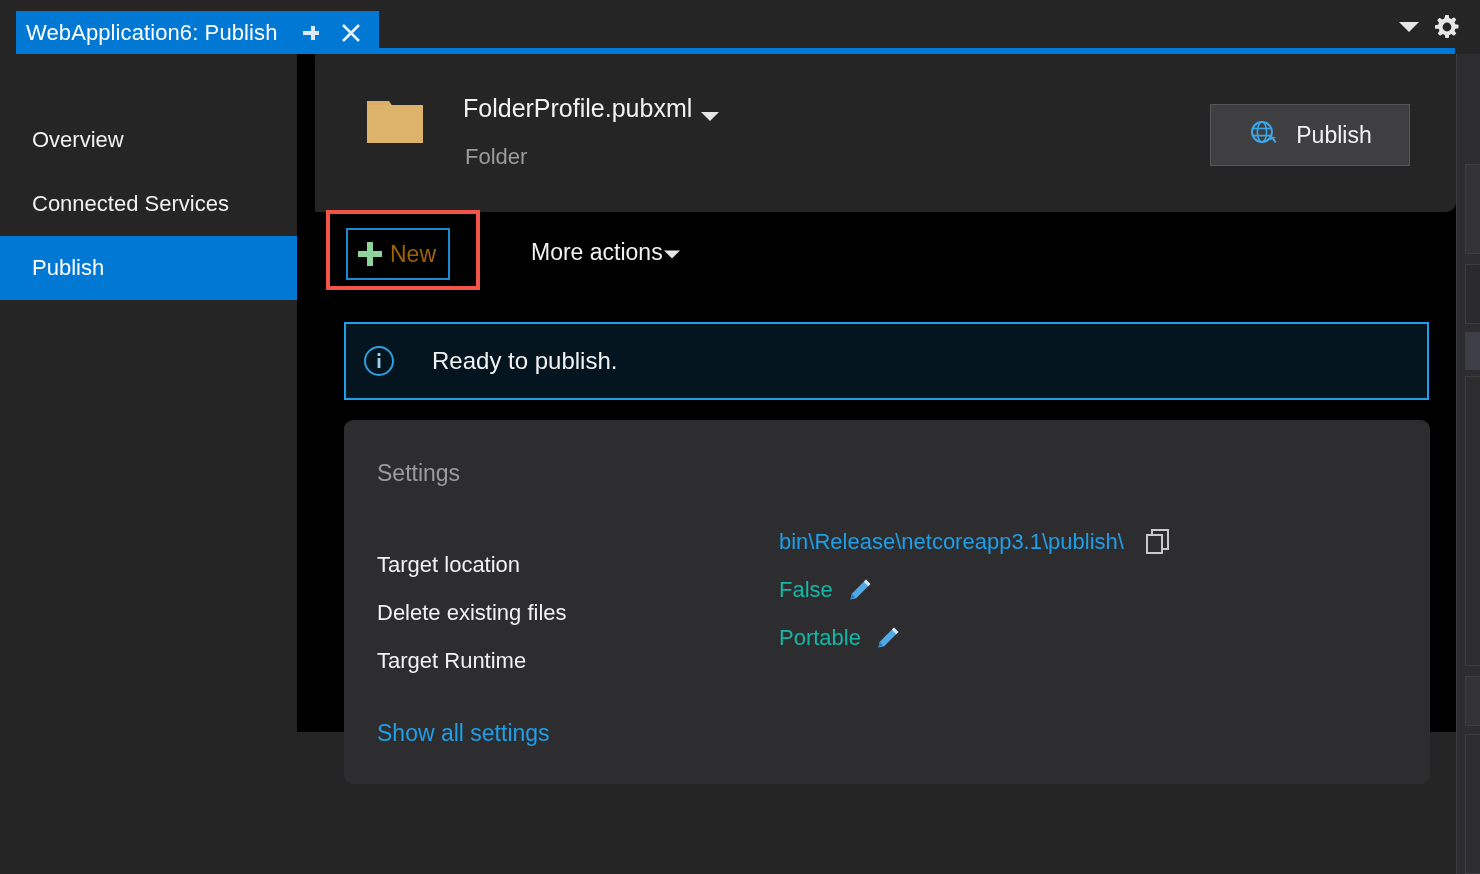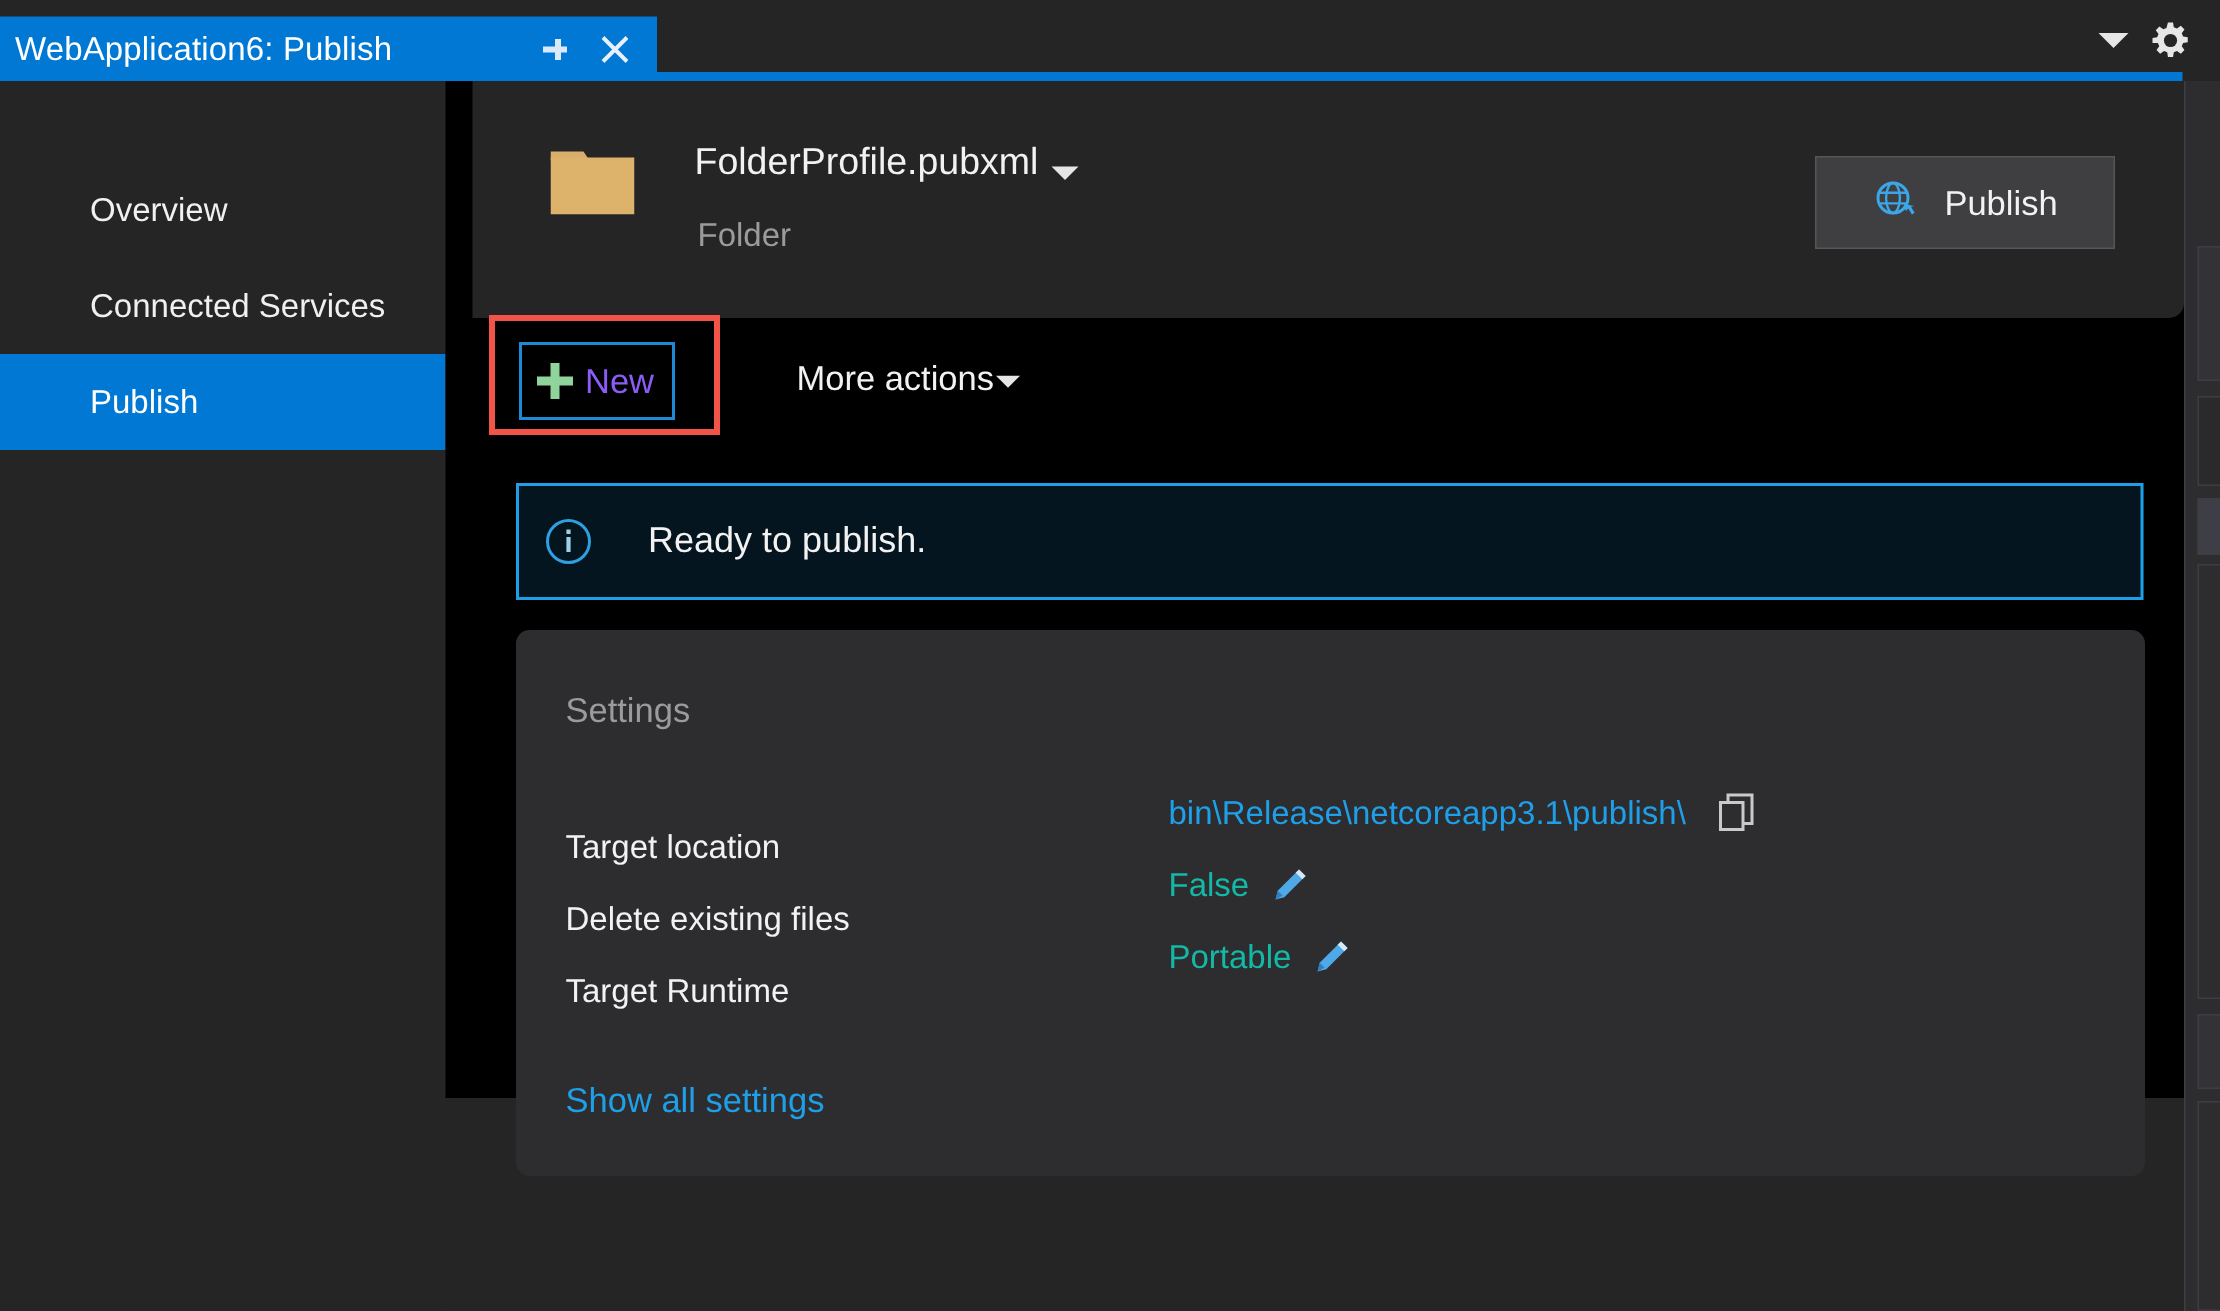--- a/index.html
+++ b/index.html
@@ -10,21 +10,21 @@
     overflow: hidden;
   }
   #app { position: relative; width: 1480px; height: 874px; background:#252526; }
 
   
   .tabstrip {
     position: absolute; left: 0; top: 0; width: 1480px; height: 54px;
     background: #252526;
   }
   .tab {
-    position: absolute; left: 0; top: 11px; width: 438px; height: 43px;
+    position: absolute; left: 16px; top: 11px; width: 363px; height: 43px;
     background: #0078D4; display: flex; align-items: center; padding-left: 10px;
   }
   .tab-title {
     color: #ffffff; font-size: 22px; white-space: nowrap; letter-spacing: .1px;
   }
   .tab-pin {
     position: absolute; right: 58px; top: 50%; transform: translateY(-50%);
     width: 22px; height: 22px;
   }
   .tab-close {
@@ -41,21 +41,21 @@
   .strip-gear {
     position: absolute; right: 20px; top: 14px; width: 26px; height: 26px;
   }
 
   
   .sidebar {
     position: absolute; left: 0; top: 54px; width: 297px; height: 820px;
     background: #252526;
   }
   .side-item {
-    height: 64px; display: flex; align-items: center; padding-left: 60px;
+    height: 64px; display: flex; align-items: center; padding-left: 32px;
     color: #f0f0f0; font-size: 22px; white-space: nowrap;
   }
   .side-item.first { margin-top: 54px; }
   .side-item.active { background: #0078D4; color: #ffffff; }
 
   
   .rightpanel {
     position: absolute; left: 1456px; top: 54px; width: 24px; height: 820px;
     background: #2d2d30; border-left: 1px solid #3e3e42;
   }
@@ -92,21 +92,21 @@
   .redbox {
     position: absolute; left: 29px; top: 156px; width: 154px; height: 80px;
     border: 4px solid #F2544A;
   }
   .newbtn {
     position: absolute; left: 49px; top: 174px; width: 104px; height: 52px;
     border: 2px solid #1E8AD6; background: #000000;
     display: flex; align-items: center; gap: 6px; padding-left: 8px;
   }
   .plus-icon { width: 28px; height: 28px; flex: 0 0 auto; }
-  .new-label { color: #8b5cf6; font-size: 23px; }
+  .new-label { color: #a16207; font-size: 23px; }
   .moreactions {
     position: absolute; left: 202px; top: 185px;
     display: flex; align-items: flex-start;  margin-left: 32px;
   }
   .moreactions span { color: #f2f2f2; font-size: 23px; white-space: nowrap; }
   .ma-caret { width: 18px; height: 11px; }
 
   
   .banner {
     position: absolute; left: 47px; top: 268px; width: 1085px; height: 78px;

